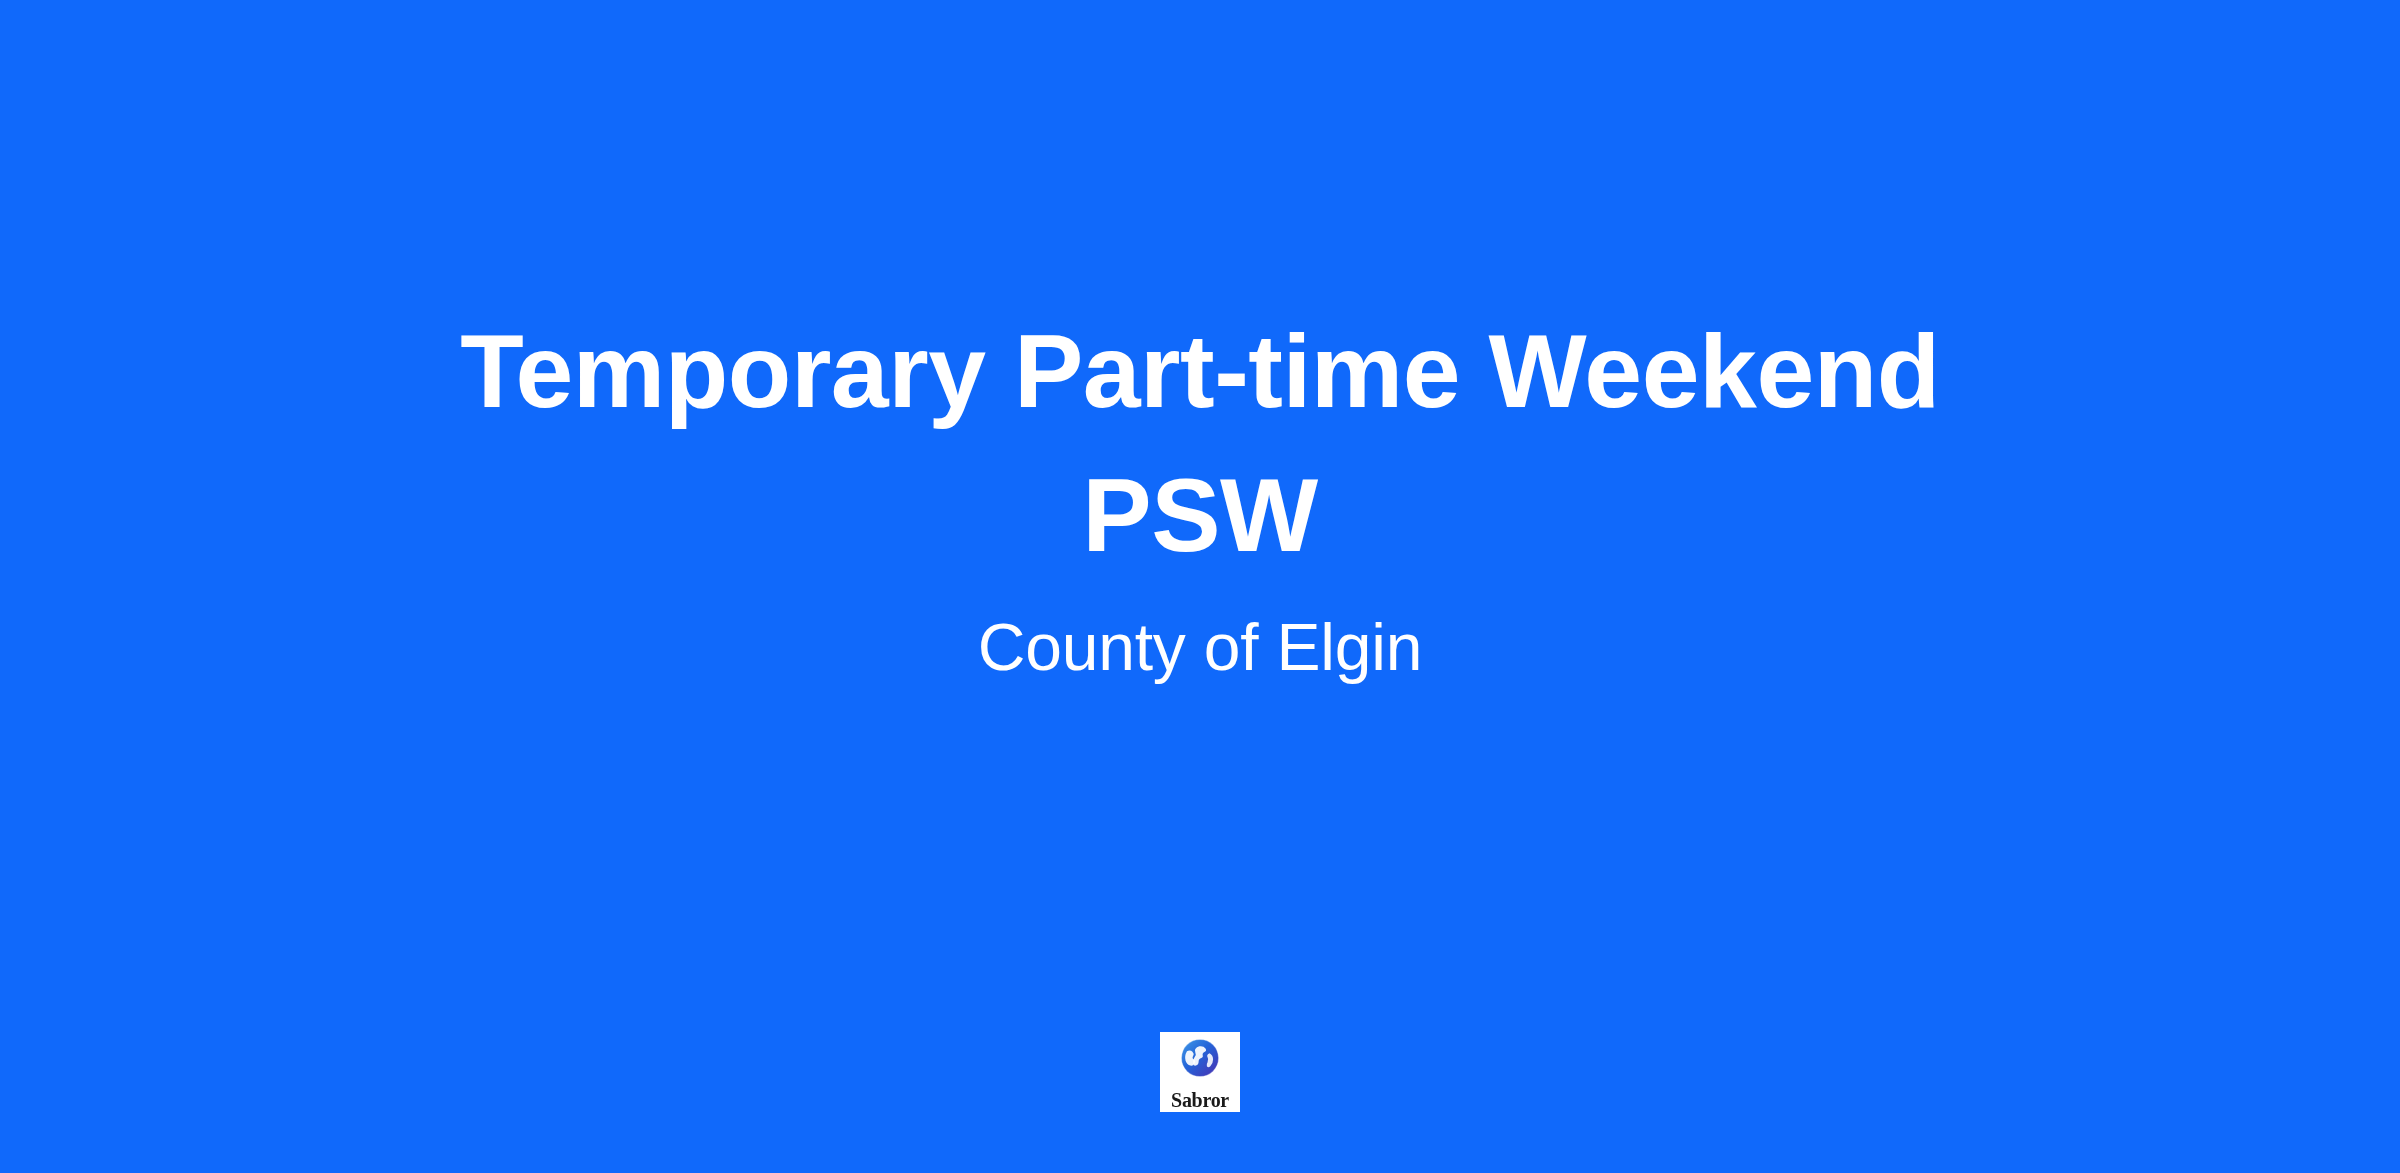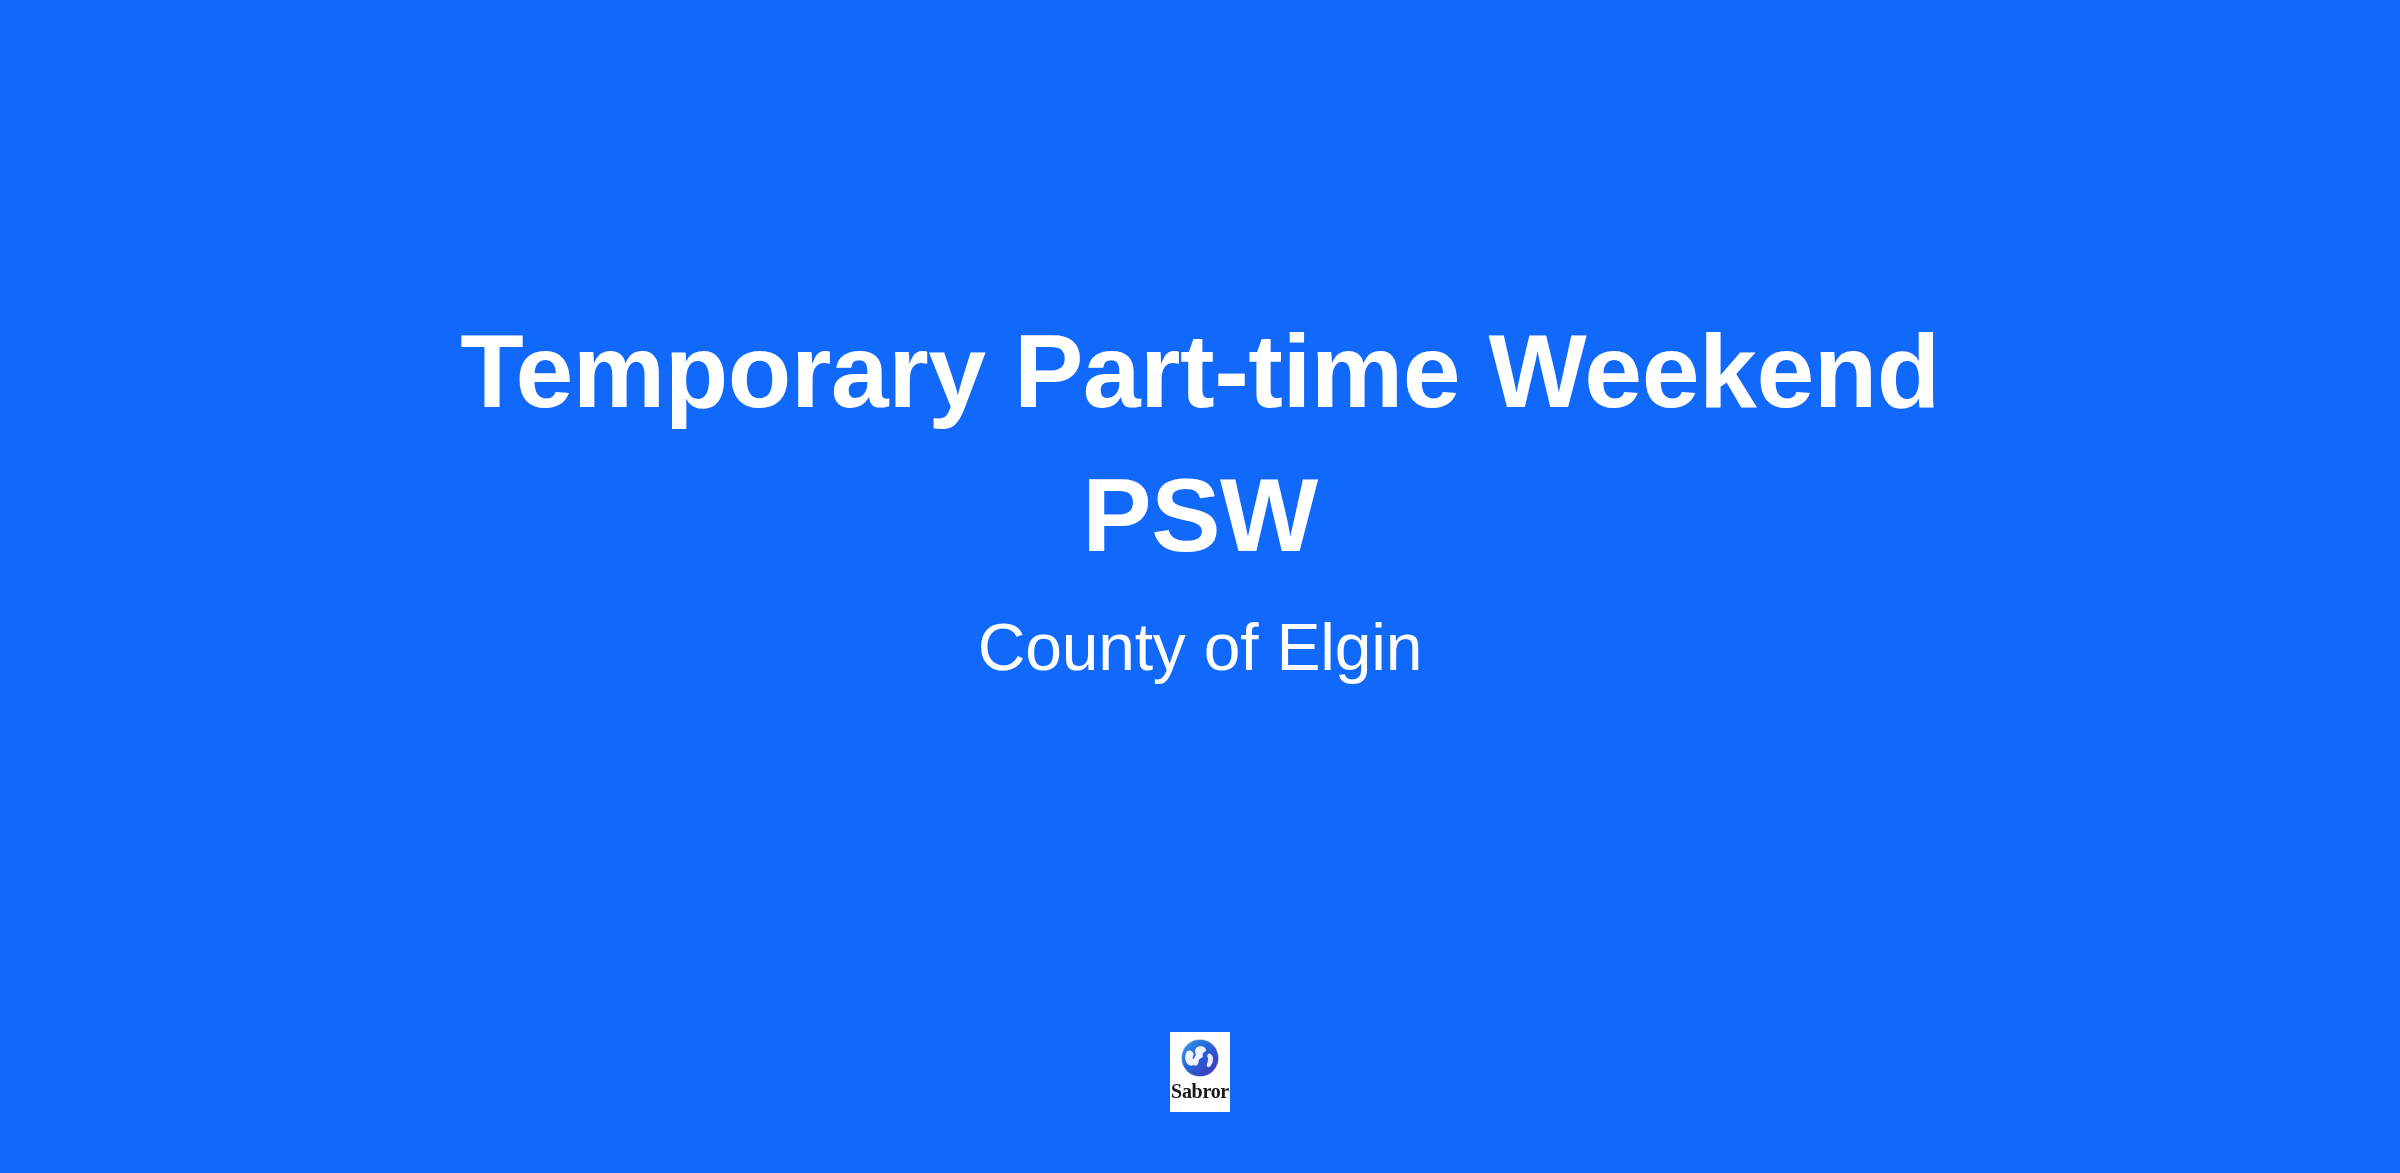--- a/index.html
+++ b/index.html
@@ -52,27 +52,27 @@
     color: #ffffff;
     text-align: left;
     margin: 18px 0 0 0;
     letter-spacing: -0.2px;
   }
   .brand-logo {
     position: absolute;
     left: 50%;
     transform: translateX(-50%);
     top: 1032px;
-    width: 60px;
+    width: 80px;
     height: 80px;
     background: #ffffff;
     display: flex;
     flex-direction: column;
     align-items: center;
-    justify-content: flex-start;
+    justify-content: space-between;
     box-sizing: border-box;
     padding: 4px 0 2px 0;
   }
   .brand-globe {
     width: 44px;
     height: 44px;
     display: block;
     flex: 0 0 auto;
   }
   .brand-wordmark {

